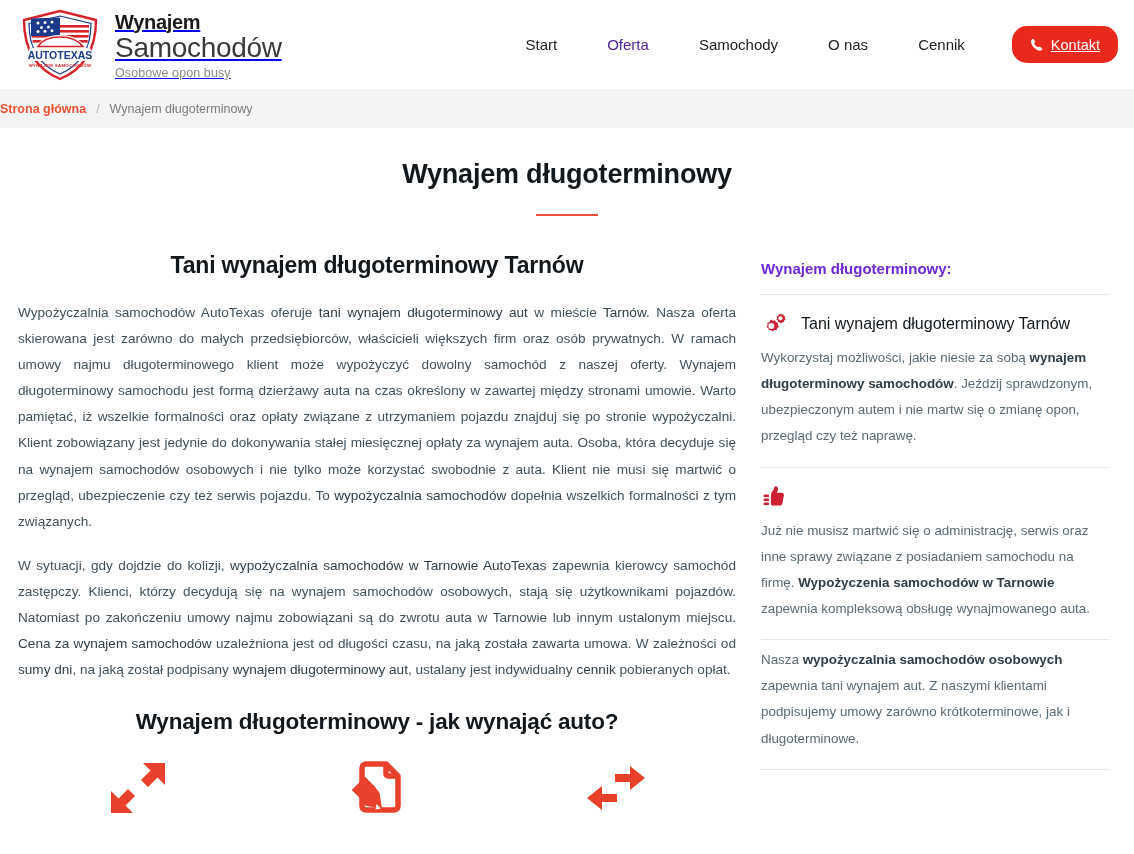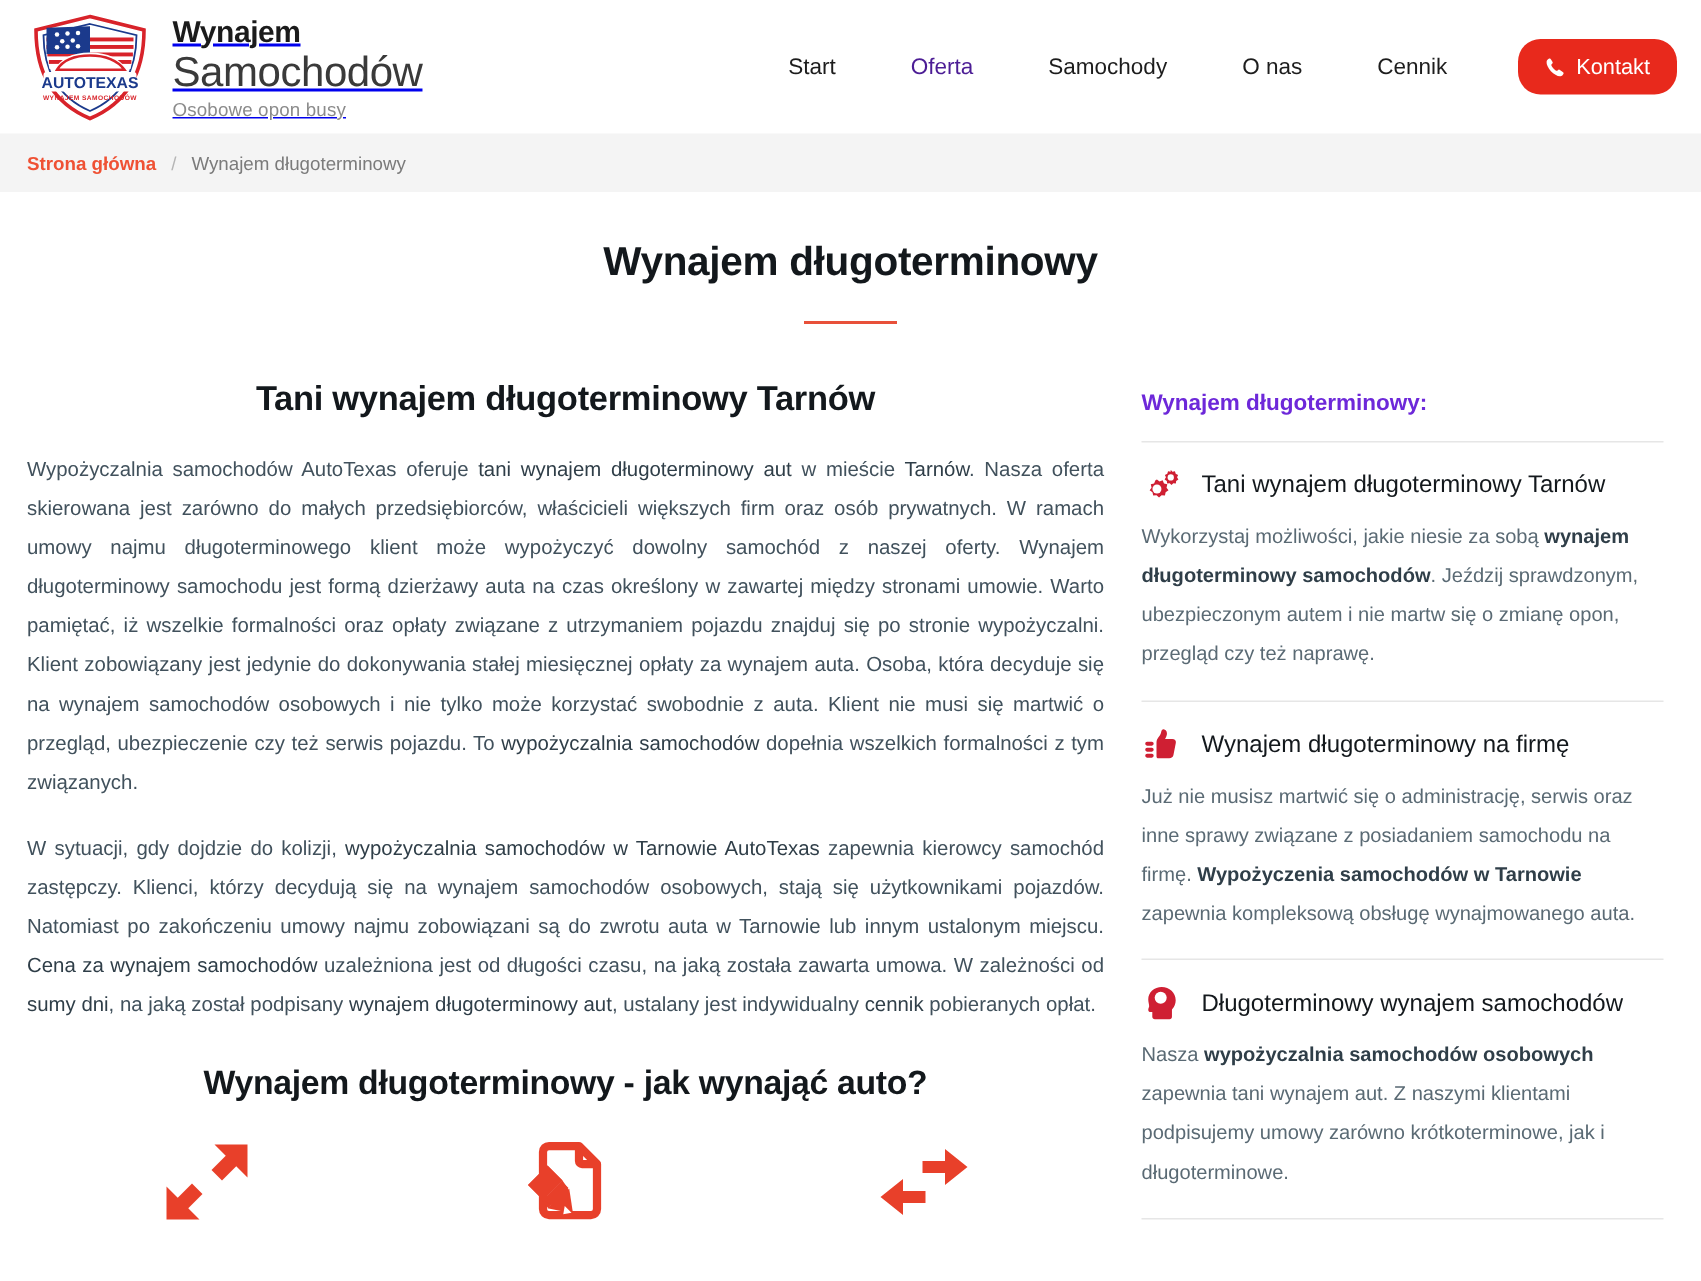--- a/index.html
+++ b/index.html
@@ -51,29 +51,30 @@
     margin-left: 14px;
     background: #e8291c;
     color: #ffffff;
     font-size: 14.5px;
     border: none; border-radius: 15px;
     padding: 0 18px;
     height: 37px;
     display: flex; align-items: center; gap: 7px;
     cursor: pointer;
     font-family: "Liberation Sans", sans-serif;
+    text-decoration: underline;
   }
   .btn-contact svg { display:block; }
 
   
   .breadcrumb-bar {
     background: #f4f4f4;
     height: 39px;
     display: flex; align-items: center;
-    padding: 0 18px;
+    padding: 0 0;
     font-size: 12.5px;
   }
   .crumb-link { color: #ef5134; text-decoration: none; font-weight: bold; }
   .crumb-sep { color: #b5b5b5; margin: 0 10px; }
   .crumb-current { color: #7b7b7b; }
 
   
   .page-title-wrap { text-align: center; padding-top: 31px; }
   .page-title {
     font-size: 27px; font-weight: bold; color: #13181c;
@@ -303,40 +304,28 @@
           <span class="side-ico">
             <svg width="22" height="24" viewBox="0 0 22 24">
               <g fill="#cf1f33">
                 <path d="M8 10 C8 7 10.5 6 11 3.5 C11.3 1.8 12 1 13.2 1.3 c1.5.4 2 2 1.7 3.6 -.2 1.1-.7 2-1.2 2.8 h4.8 c1.6 0 2.7 1.1 2.4 2.5 l-1.6 8.2 c-.3 1.4-1.3 2.1-2.8 2.1 H9.2 C8.5 20.5 8 20 8 19.3 Z"></path>
                 <rect x="0.5" y="9.5" width="5.6" height="2.6" rx="1.2"></rect>
                 <rect x="0.5" y="13.5" width="5.6" height="2.6" rx="1.2"></rect>
                 <rect x="0.5" y="17.5" width="5.6" height="2.6" rx="1.2"></rect>
               </g>
             </svg>
           </span>
-          <span class="side-head-text">Wynajem długoterminowy na firmę</span>
         </div>
         <div class="side-text">
           <span>Już nie musisz martwić się o administrację, serwis oraz inne sprawy związane z posiadaniem samochodu na firmę. </span><b>Wypożyczenia samochodów w Tarnowie</b><span> zapewnia kompleksową obsługę wynajmowanego auta.</span>
         </div>
       </div>
 
       <div class="side-divider"></div>
       <div class="side-item">
-        <div class="side-head">
-          <span class="side-ico">
-            <svg width="22" height="24" viewBox="0 0 22 24">
-              <g fill="#cf1f33">
-                <path d="M11.5 1 C6.5 1 2.5 4.6 2.5 9.2 c0 2 .6 3.1 .6 4.6 0 .8-.6 1.3-.6 2.3 0 1 .6 1.6 1.6 1.6 h1.1 v3.2 c0 1 .7 1.6 1.7 1.6 h9.8 c1 0 1.6-.7 1.6-1.7 V16 c1.6-1.5 2.5-3.8 2.5-6.1 C20.8 4.9 16.6 1 11.5 1 Z"></path>
-                <circle cx="10.8" cy="8.2" r="4" fill="#ffffff"></circle>
-              </g>
-            </svg>
-          </span>
-          <span class="side-head-text">Długoterminowy wynajem samochodów</span>
-        </div>
         <div class="side-text">
           <span>Nasza </span><b>wypożyczalnia samochodów osobowych</b><span> zapewnia tani wynajem aut. Z naszymi klientami podpisujemy umowy zarówno krótkoterminowe, jak i długoterminowe.</span>
         </div>
       </div>
 
       <div class="side-divider"></div>
     </aside>
 
   </div>
 </div>

